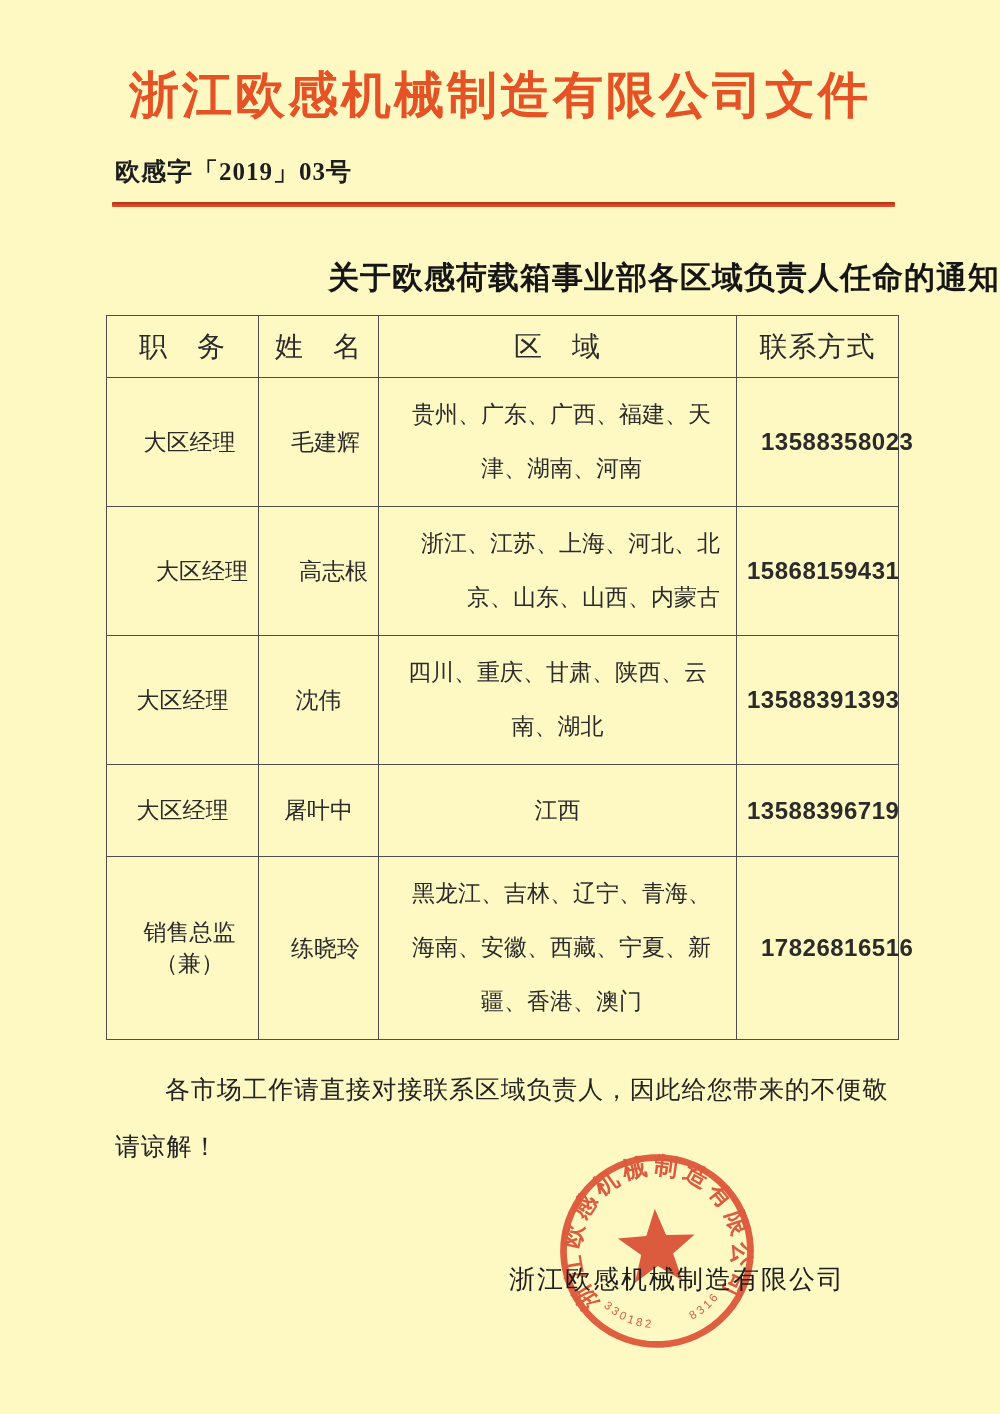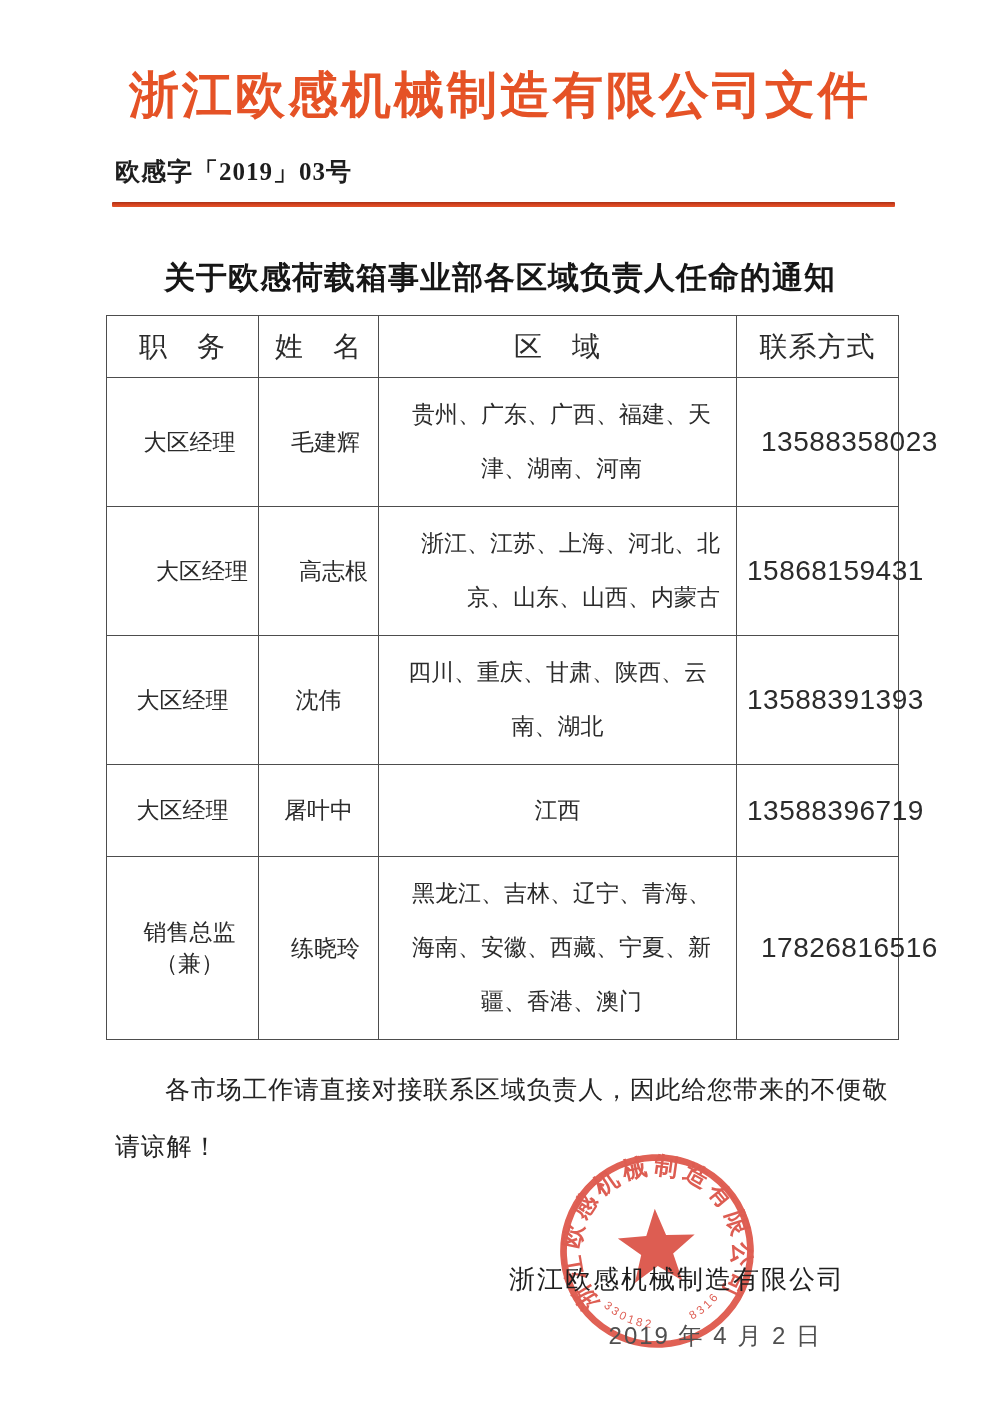--- a/index.html
+++ b/index.html
@@ -4,21 +4,21 @@
 <style>
   * { margin: 0; padding: 0; box-sizing: border-box; }
   html, body { background: #e9e9e9; }
   body { font-family: "Liberation Serif", "DejaVu Serif", serif; }
 
   .page {
     position: relative;
     width: 1000px;
     height: 1414px;
     margin: 0 auto;
-    background: #ffffff;
+    background: #fef9c3;
     color: #222;
     overflow: hidden;
     box-shadow: 0 0 6px rgba(0,0,0,.25);
   }
 
   .header-title {
     padding-top: 62px;
     text-align: center;
     font-size: 50px;
     font-weight: bold;
@@ -37,21 +37,21 @@
 
   .red-rule {
     height: 5px;
     margin: 14px 105px 0 112px;
     background: linear-gradient(180deg, #a93218 0%, #d8431f 55%, #e0552b 100%);
     border-radius: 1px;
   }
 
   .doc-title {
     margin-top: 50px;
-    text-align: center;
+    text-align: right;
     font-size: 31px;
     font-weight: bold;
     letter-spacing: 1px;
     color: #161616;
     white-space: nowrap;
   }
 
   .body-para, .closing-para, .effective-line {
     margin-left: 115px;
     margin-right: 112px;
@@ -85,22 +85,22 @@
   }
   .assign-table th {
     height: 62px;
     font-size: 28px;
     letter-spacing: 1px;
   }
   .assign-table td { font-size: 23px; }
   .assign-table td.region-cell { line-height: 2.35; padding: 10px 16px; }
   .assign-table td.phone-cell {
     font-family: "Liberation Sans", "DejaVu Sans", sans-serif;
-    font-size: 28px;
-    font-weight: 400;
+    font-size: 24px;
+    font-weight: 700;
     letter-spacing: .5px;
   }
   .assign-table tr.r-tall  td { height: 112px; padding-left: 24px; }
   .assign-table tr.r-tall2 td { height: 124px; text-align: right; }
   .assign-table tr.r-short td { height: 78px; }
   .assign-table tr.r-med   td { height: 92px; }
 
   .closing-para { margin-top: 22px; }
 
   .sig-company {
@@ -212,15 +212,14 @@
     </text>
     <text font-size="12" fill="#d9463a" letter-spacing="3" font-family="Liberation Sans, DejaVu Sans, sans-serif">
       <textPath href="#sealBottomArc" startOffset="3%">330182</textPath>
     </text>
     <text font-size="12" fill="#d9463a" letter-spacing="3" font-family="Liberation Sans, DejaVu Sans, sans-serif">
       <textPath href="#sealBottomArc" startOffset="74%">8316</textPath>
     </text>
   </svg>
 
   <div class="sig-company">浙江欧感机械制造有限公司</div>
-  <div class="sig-date">2019 年 4 月 2 日</div>
 
 </div>
 
 </body></html>

